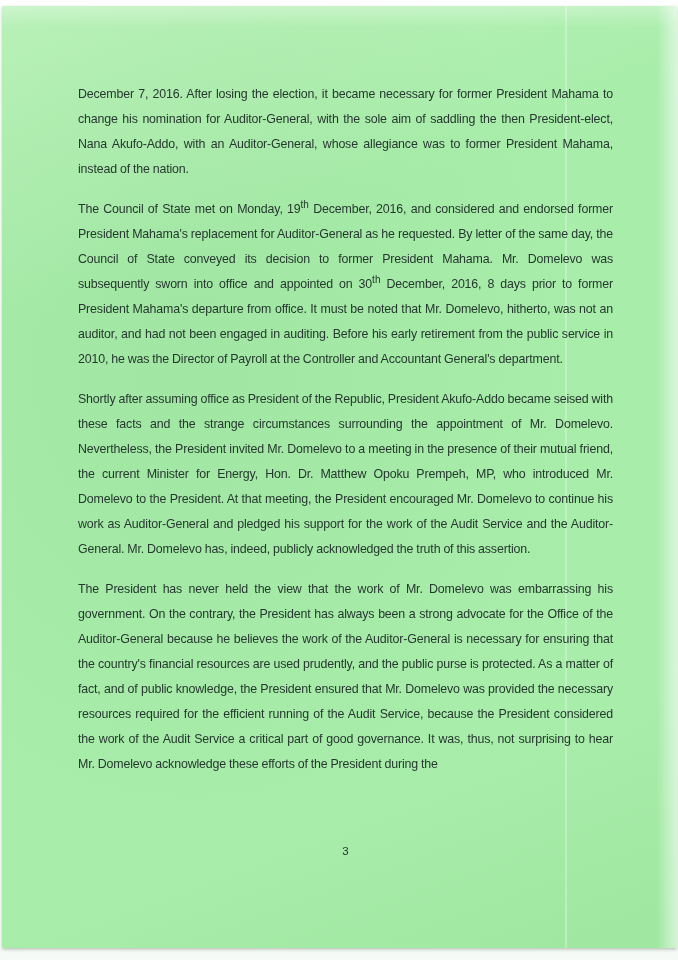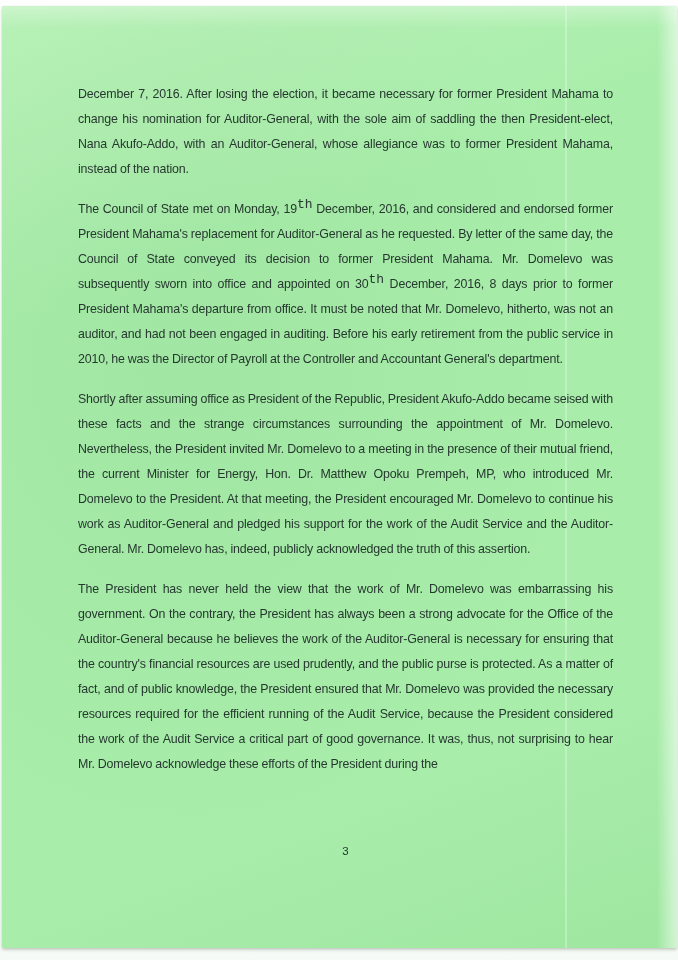--- a/index.html
+++ b/index.html
@@ -58,25 +58,24 @@
     line-height: 25px;
     letter-spacing: -0.15px;
     word-spacing: -0.3px;
     text-align: justify;
   }
   .text-block p {
     margin: 0 0 15px 0;
   }
   .text-block p:last-child { margin-bottom: 16px; }
   .text-block sup {
-    font-size: 13px;
+    font-size: 10px;
     line-height: 0;
     vertical-align: super;
     letter-spacing: 0;
-    font-family: Liberation Mono, monospace;
   }
   .page-number {
     position: absolute;
     left: 76px;
     right: 64px;
     top: 839px;
     text-align: center;
     color: var(--ink);
     font-size: 11.5px;
   }

